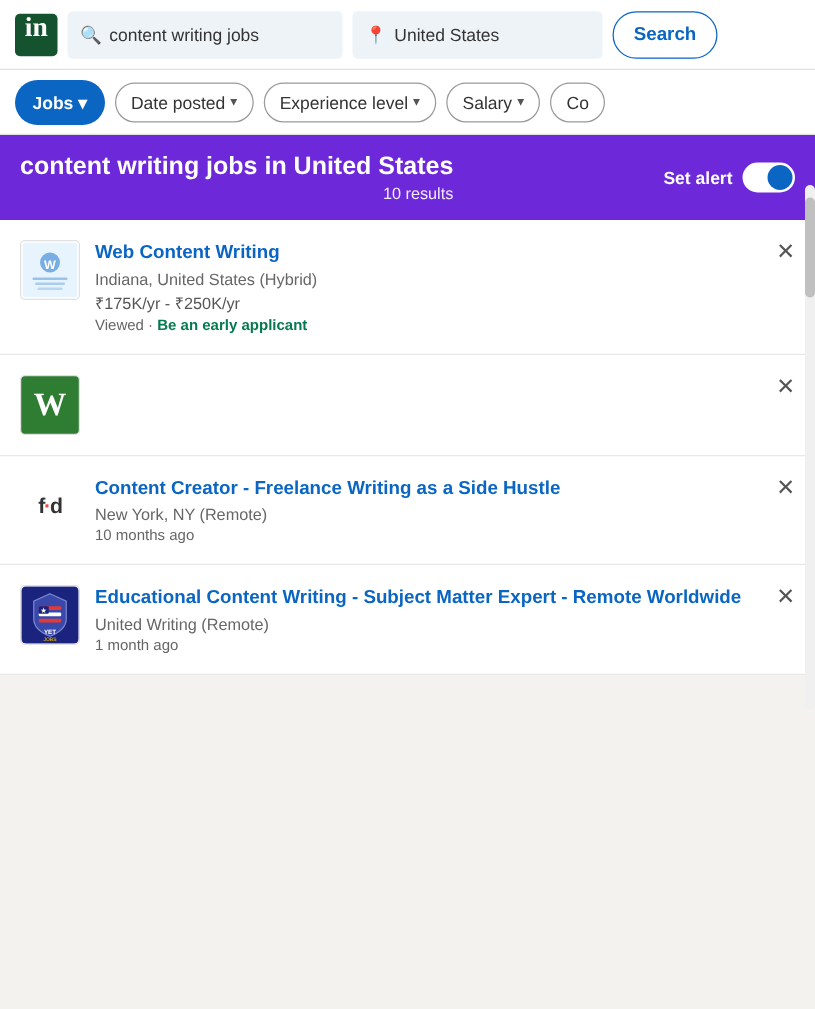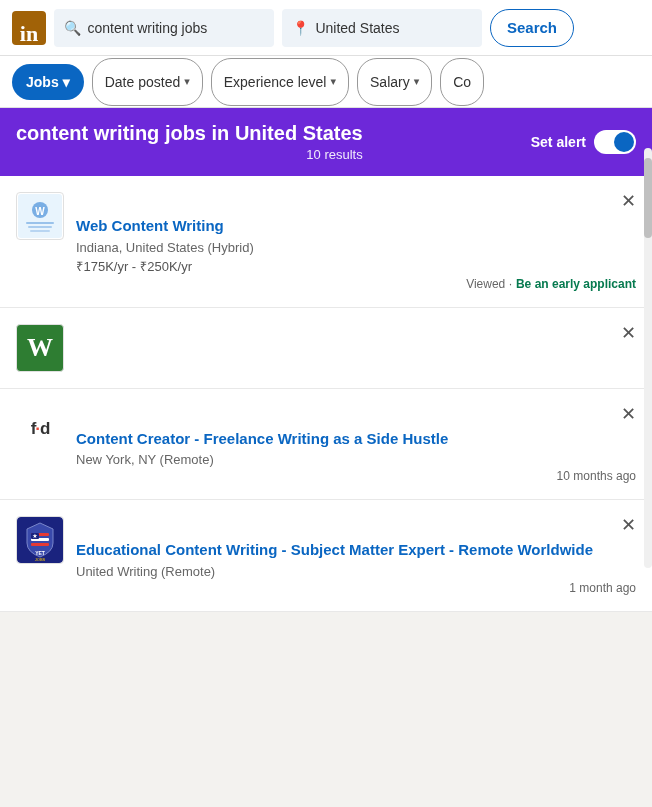--- a/index.html
+++ b/index.html
@@ -11,24 +11,24 @@
       display: flex;
       align-items: center;
       padding: 8px 12px;
       gap: 8px;
       border-bottom: 1px solid #e0e0e0;
       height: 56px;
     }
     .linkedin-logo {
       width: 34px;
       height: 34px;
-      background: #a16207;
-      border-radius: 4px;
-      display: flex;
-      align-items: flex-end;
+      background: #14532d;
+      border-radius: 4px;
+      display: flex;
+      align-items: flex-start;
       justify-content: center;
       flex-shrink: 0;
     }
     .linkedin-logo span {
       color: #fff;
       font-weight: 900;
       font-size: 22px;
       font-family: Georgia, serif;
       line-height: 1;
     }
@@ -120,21 +120,21 @@
       background: #fff;
       border: 1.5px solid #999;
       border-radius: 20px;
       padding: 5px 12px;
       font-size: 14px;
       color: #333;
       cursor: pointer;
       display: flex;
       align-items: center;
       gap: 4px;
-      height: 48px;
+      height: 32px;
       white-space: nowrap;
     }
     .chevron { font-size: 11px; color: #555; }
 
     
     .results-banner {
       background: #6d28d9;
       color: #fff;
       padding: 14px 16px;
       display: flex;
@@ -197,21 +197,20 @@
       border-radius: 4px;
       display: flex;
       align-items: center;
       justify-content: center;
       overflow: hidden;
       background: #fff;
     }
     .job-content {
       flex: 1;
       min-width: 0;
-      margin-top: 24px;
     }
     .job-title {
       font-size: 15px;
       font-weight: 600;
       color: #0a66c2;
       cursor: pointer;
       display: flex;
       align-items: center;
       gap: 6px;
       line-height: 1.3;
@@ -224,21 +223,20 @@
     }
     .job-salary {
       font-size: 13px;
       color: #555;
       margin-top: 2px;
     }
     .job-tag {
       font-size: 12px;
       color: #666;
       margin-top: 2px;
-      text-align: right;
     }
     .job-tag .early {
       color: #067a4f;
       font-weight: 600;
     }
     .close-btn {
       position: absolute;
       top: 14px;
       right: 14px;
       background: none;

